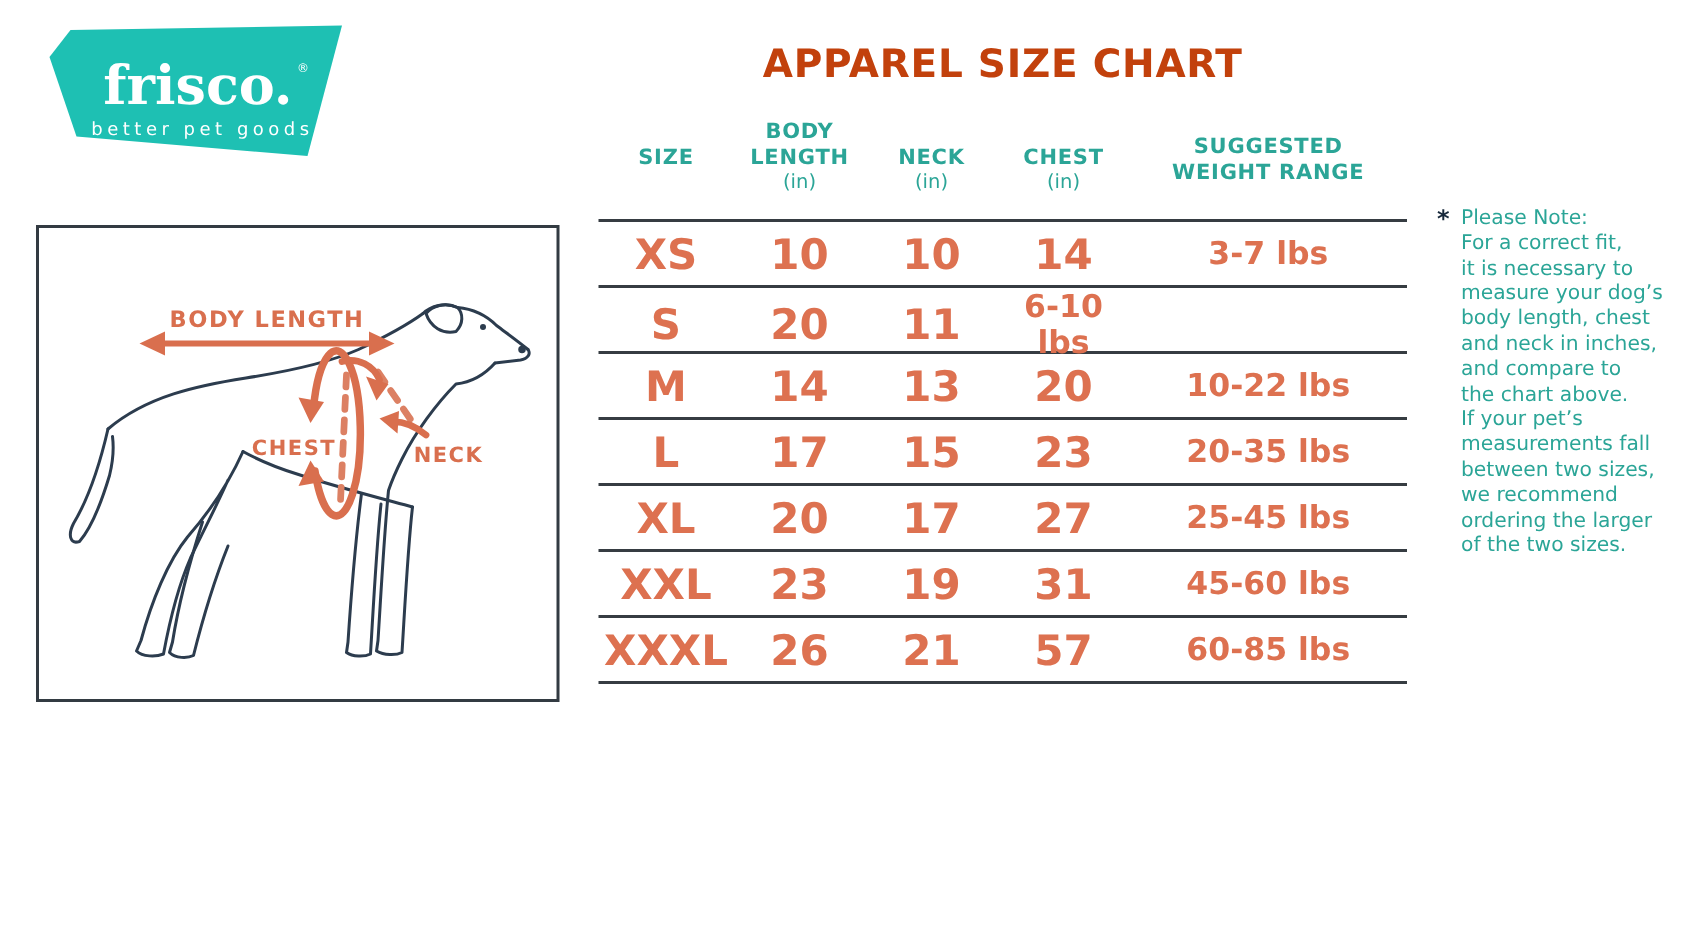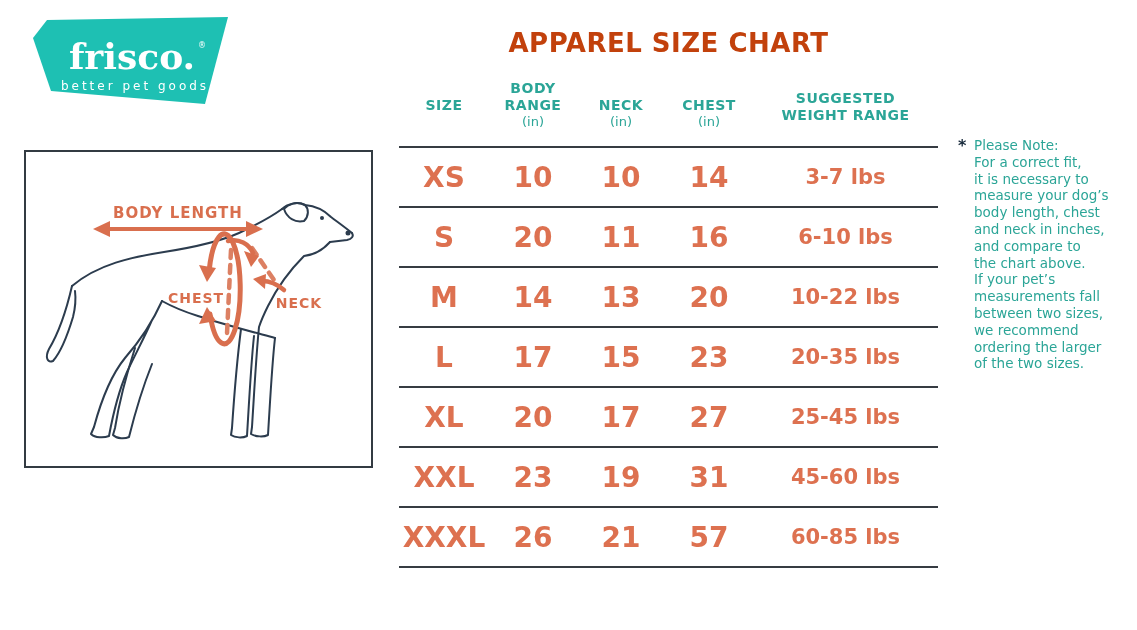--- a/index.html
+++ b/index.html
@@ -27,21 +27,21 @@
   .d-label{font-family:"DejaVu Sans",sans-serif;font-weight:bold;fill:#d96f4e;letter-spacing:1px;}
 
   
   .thead{position:absolute;left:399px;top:80px;width:539px;height:66px;display:grid;
          grid-template-columns:90px 88px 88px 88px 185px;align-items:end;}
   .hcell{text-align:center;color:#2ba597;padding-bottom:16px;}
   .hlabel{display:block;font-weight:bold;font-size:14px;letter-spacing:0.5px;line-height:17px;white-space:pre;}
   .hunit{display:block;font-size:13px;line-height:16px;height:16px;}
   .hcell:nth-child(5) .hunit{height:6px;}
   .tbody{position:absolute;left:399px;top:146px;width:539px;border-bottom:2px solid #363c42;}
-  .trow{display:grid;grid-template-columns:90px 88px 88px 88px 185px;height:60px;
+  .trow{display:grid;grid-template-columns:90px 88px 88px 88px 185px;height:44px;
         box-sizing:border-box;border-top:2px solid #363c42;align-items:center;}
   .tcell{text-align:center;color:#dd7150;font-weight:bold;font-size:28px;}
   .tcell.weight{font-size:21px;}
 
   
   .note{position:absolute;left:974px;top:137px;width:175px;}
   .asterisk{position:absolute;left:-16px;top:-1px;color:#16283a;font-weight:bold;font-size:16px;}
   .note-text{color:#2ba597;font-size:13.5px;line-height:16.8px;white-space:pre;}
 </style>
 </head>
@@ -102,21 +102,21 @@
     </svg>
   </div>
 
   <div class="thead">
     <div class="hcell">
       <span class="hlabel">SIZE</span>
       <span class="hunit"></span>
     </div>
     <div class="hcell">
       <span class="hlabel">BODY
-RANGE</span>
+LENGTH</span>
       <span class="hunit">(in)</span>
     </div>
     <div class="hcell">
       <span class="hlabel">NECK</span>
       <span class="hunit">(in)</span>
     </div>
     <div class="hcell">
       <span class="hlabel">CHEST</span>
       <span class="hunit">(in)</span>
     </div>
@@ -132,21 +132,20 @@
       <span class="tcell">XS</span>
       <span class="tcell">10</span>
       <span class="tcell">10</span>
       <span class="tcell">14</span>
       <span class="tcell weight">3-7 lbs</span>
     </div>
     <div class="trow">
       <span class="tcell">S</span>
       <span class="tcell">20</span>
       <span class="tcell">11</span>
-      <span class="tcell">16</span>
       <span class="tcell weight">6-10 lbs</span>
     </div>
     <div class="trow">
       <span class="tcell">M</span>
       <span class="tcell">14</span>
       <span class="tcell">13</span>
       <span class="tcell">20</span>
       <span class="tcell weight">10-22 lbs</span>
     </div>
     <div class="trow">

